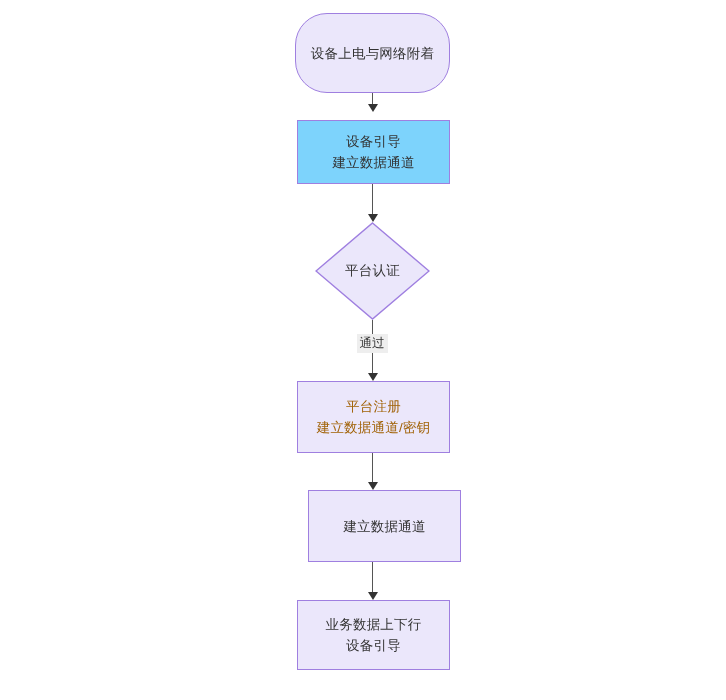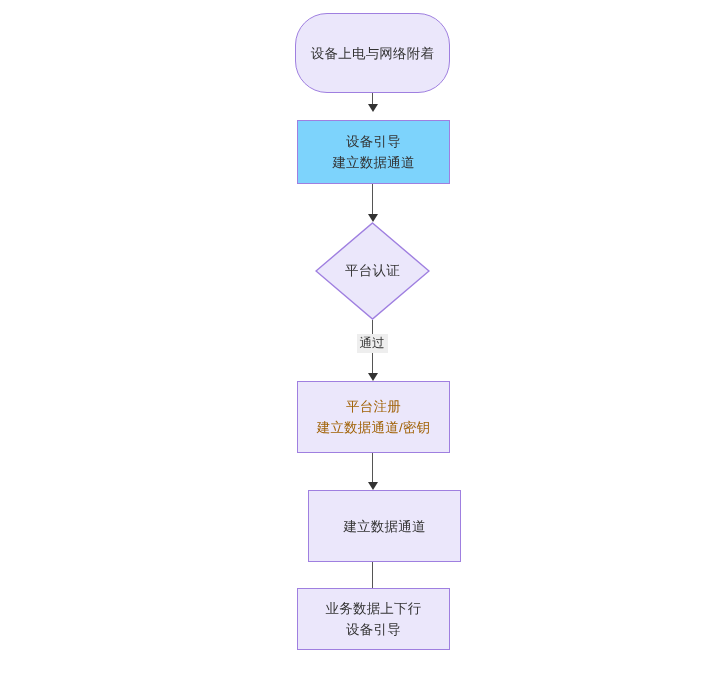--- a/index.html
+++ b/index.html
@@ -122,14 +122,14 @@
     <div class="node" style="left: 295px; top: 13px; width: 155px; height: 80px; background: rgb(235, 231, 251); border-color: rgb(159, 127, 224); color: rgb(51, 51, 51); border-radius: 32px;"><span class="line">设备上电与网络附着</span></div>
     <div class="node" style="left: 297px; top: 120px; width: 153px; height: 64px; background: #7dd3fc; border-color: rgb(159, 127, 224); color: rgb(51, 51, 51);"><span class="line">设备引导</span><span class="line">建立数据通道</span></div>
     <div class="decision-wrap" style="left: 315px; top: 222px; width: 115px; height: 98px;">
       <svg class="decision-shape" viewBox="0 0 115 98" preserveAspectRatio="none">
         <polygon points="57.5,1 114,49 57.5,97 1,49" fill="#ebe7fb" stroke="#9f7fe0" stroke-width="1.4"></polygon>
       </svg>
       <div class="decision-label" style="color: rgb(51, 51, 51);"><span class="line">平台认证</span></div>
     </div>
     <div class="node" style="left: 297px; top: 381px; width: 153px; height: 72px; background: rgb(235, 231, 251); border-color: rgb(159, 127, 224); color: #a16207;"><span class="line">平台注册</span><span class="line">建立数据通道/密钥</span></div>
     <div class="node" style="left: 297px; top: 490px; width: 153px; height: 72px; background: rgb(235, 231, 251); border-color: rgb(159, 127, 224); color: rgb(51, 51, 51); margin-left: 11px;"><span class="line">建立数据通道</span></div>
-    <div class="node" style="left: 297px; top: 588px; width: 153px; height: 62px; background: rgb(235, 231, 251); border-color: rgb(159, 127, 224); color: rgb(51, 51, 51);"><span class="line">业务数据上下行</span><span class="line">设备引导</span></div>
+    <div class="node" style="left: 297px; top: 600px; width: 153px; height: 70px; background: rgb(235, 231, 251); border-color: rgb(159, 127, 224); color: rgb(51, 51, 51);"><span class="line">业务数据上下行</span><span class="line">设备引导</span></div>
   </div>
 
 </body></html>

